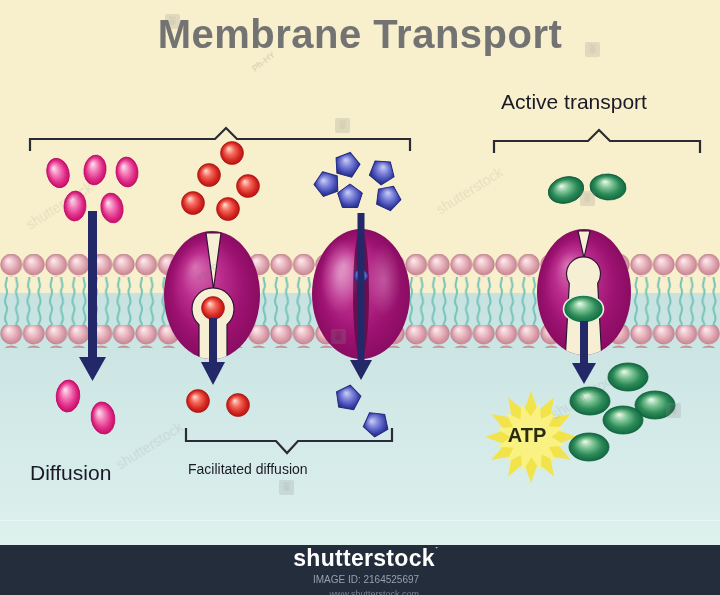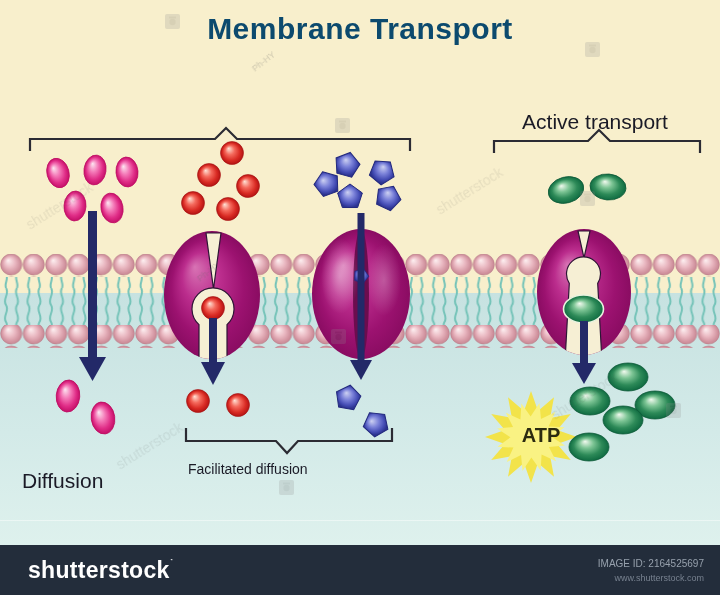--- a/index.html
+++ b/index.html
@@ -5,31 +5,31 @@
   html,body{margin:0;padding:0;width:720px;height:595px;overflow:hidden;
     font-family:"Liberation Sans",sans-serif;}
   .stage{position:relative;width:720px;height:545px;
     background:var(--background-top,#f8efcc);}
   .bg-lower{position:absolute;left:0;top:293px;width:720px;height:252px;
     background:linear-gradient(180deg,#c7e2e1 0%,#d3eae8 55%,#def1ed 100%);}
   .band-line{position:absolute;left:0;top:520px;width:720px;height:0;
     border-top:1px solid rgba(255,255,255,.45);}
   svg.scene{position:absolute;left:0;top:0;}
   .lbl{position:absolute;color:#1a1a26;}
-  .title{top:12px;left:0;width:720px;text-align:center;font-size:30px;
-    font-weight:600;color:#0c4a6e;letter-spacing:.5px;}
+  .title{top:12px;left:0;width:720px;text-align:center;font-size:40px;
+    font-weight:600;color:#737373;letter-spacing:.5px;}
   .passive{top:90px;left:60px;width:340px;text-align:center;font-size:21px;}
-  .active{top:90px;left:480px;width:230px;text-align:center;font-size:21px;margin-top:20px;}
-  .diffusion{top:461px;left:22px;font-size:21px;margin-top:8px;}
+  .active{top:90px;left:459px;width:230px;text-align:center;font-size:21px;}
+  .diffusion{top:461px;left:30px;font-size:21px;}
   .facilitated{top:461px;left:188px;font-size:14px;}
-  .atp{top:424px;left:508px;width:66px;text-align:center;font-size:20px;
+  .atp{top:424px;left:494px;width:66px;text-align:center;font-size:20px;
     font-weight:600;color:#2b2b10;}
   .footer{position:relative;width:720px;height:50px;box-sizing:border-box;
     background:var(--footer-bg,#232d3b);display:flex;align-items:center;
-    justify-content:space-between;padding:0 16px 0 28px;}
+    justify-content:space-between;padding:0 16px 0 28px;flex-direction:column;}
   .logo{color:#fff;font-size:23px;font-weight:bold;letter-spacing:.3px;}
   .logo .mark{font-size:11px;vertical-align:top;opacity:.8;}
   .footer-right{text-align:right;}
   .img-id{font-size:10px;color:#97a1ad;line-height:1.6;}
   .site{font-size:9px;color:#77818f;line-height:1.4;}
 </style>
 </head>
 <body>
 
 <div class="stage">

